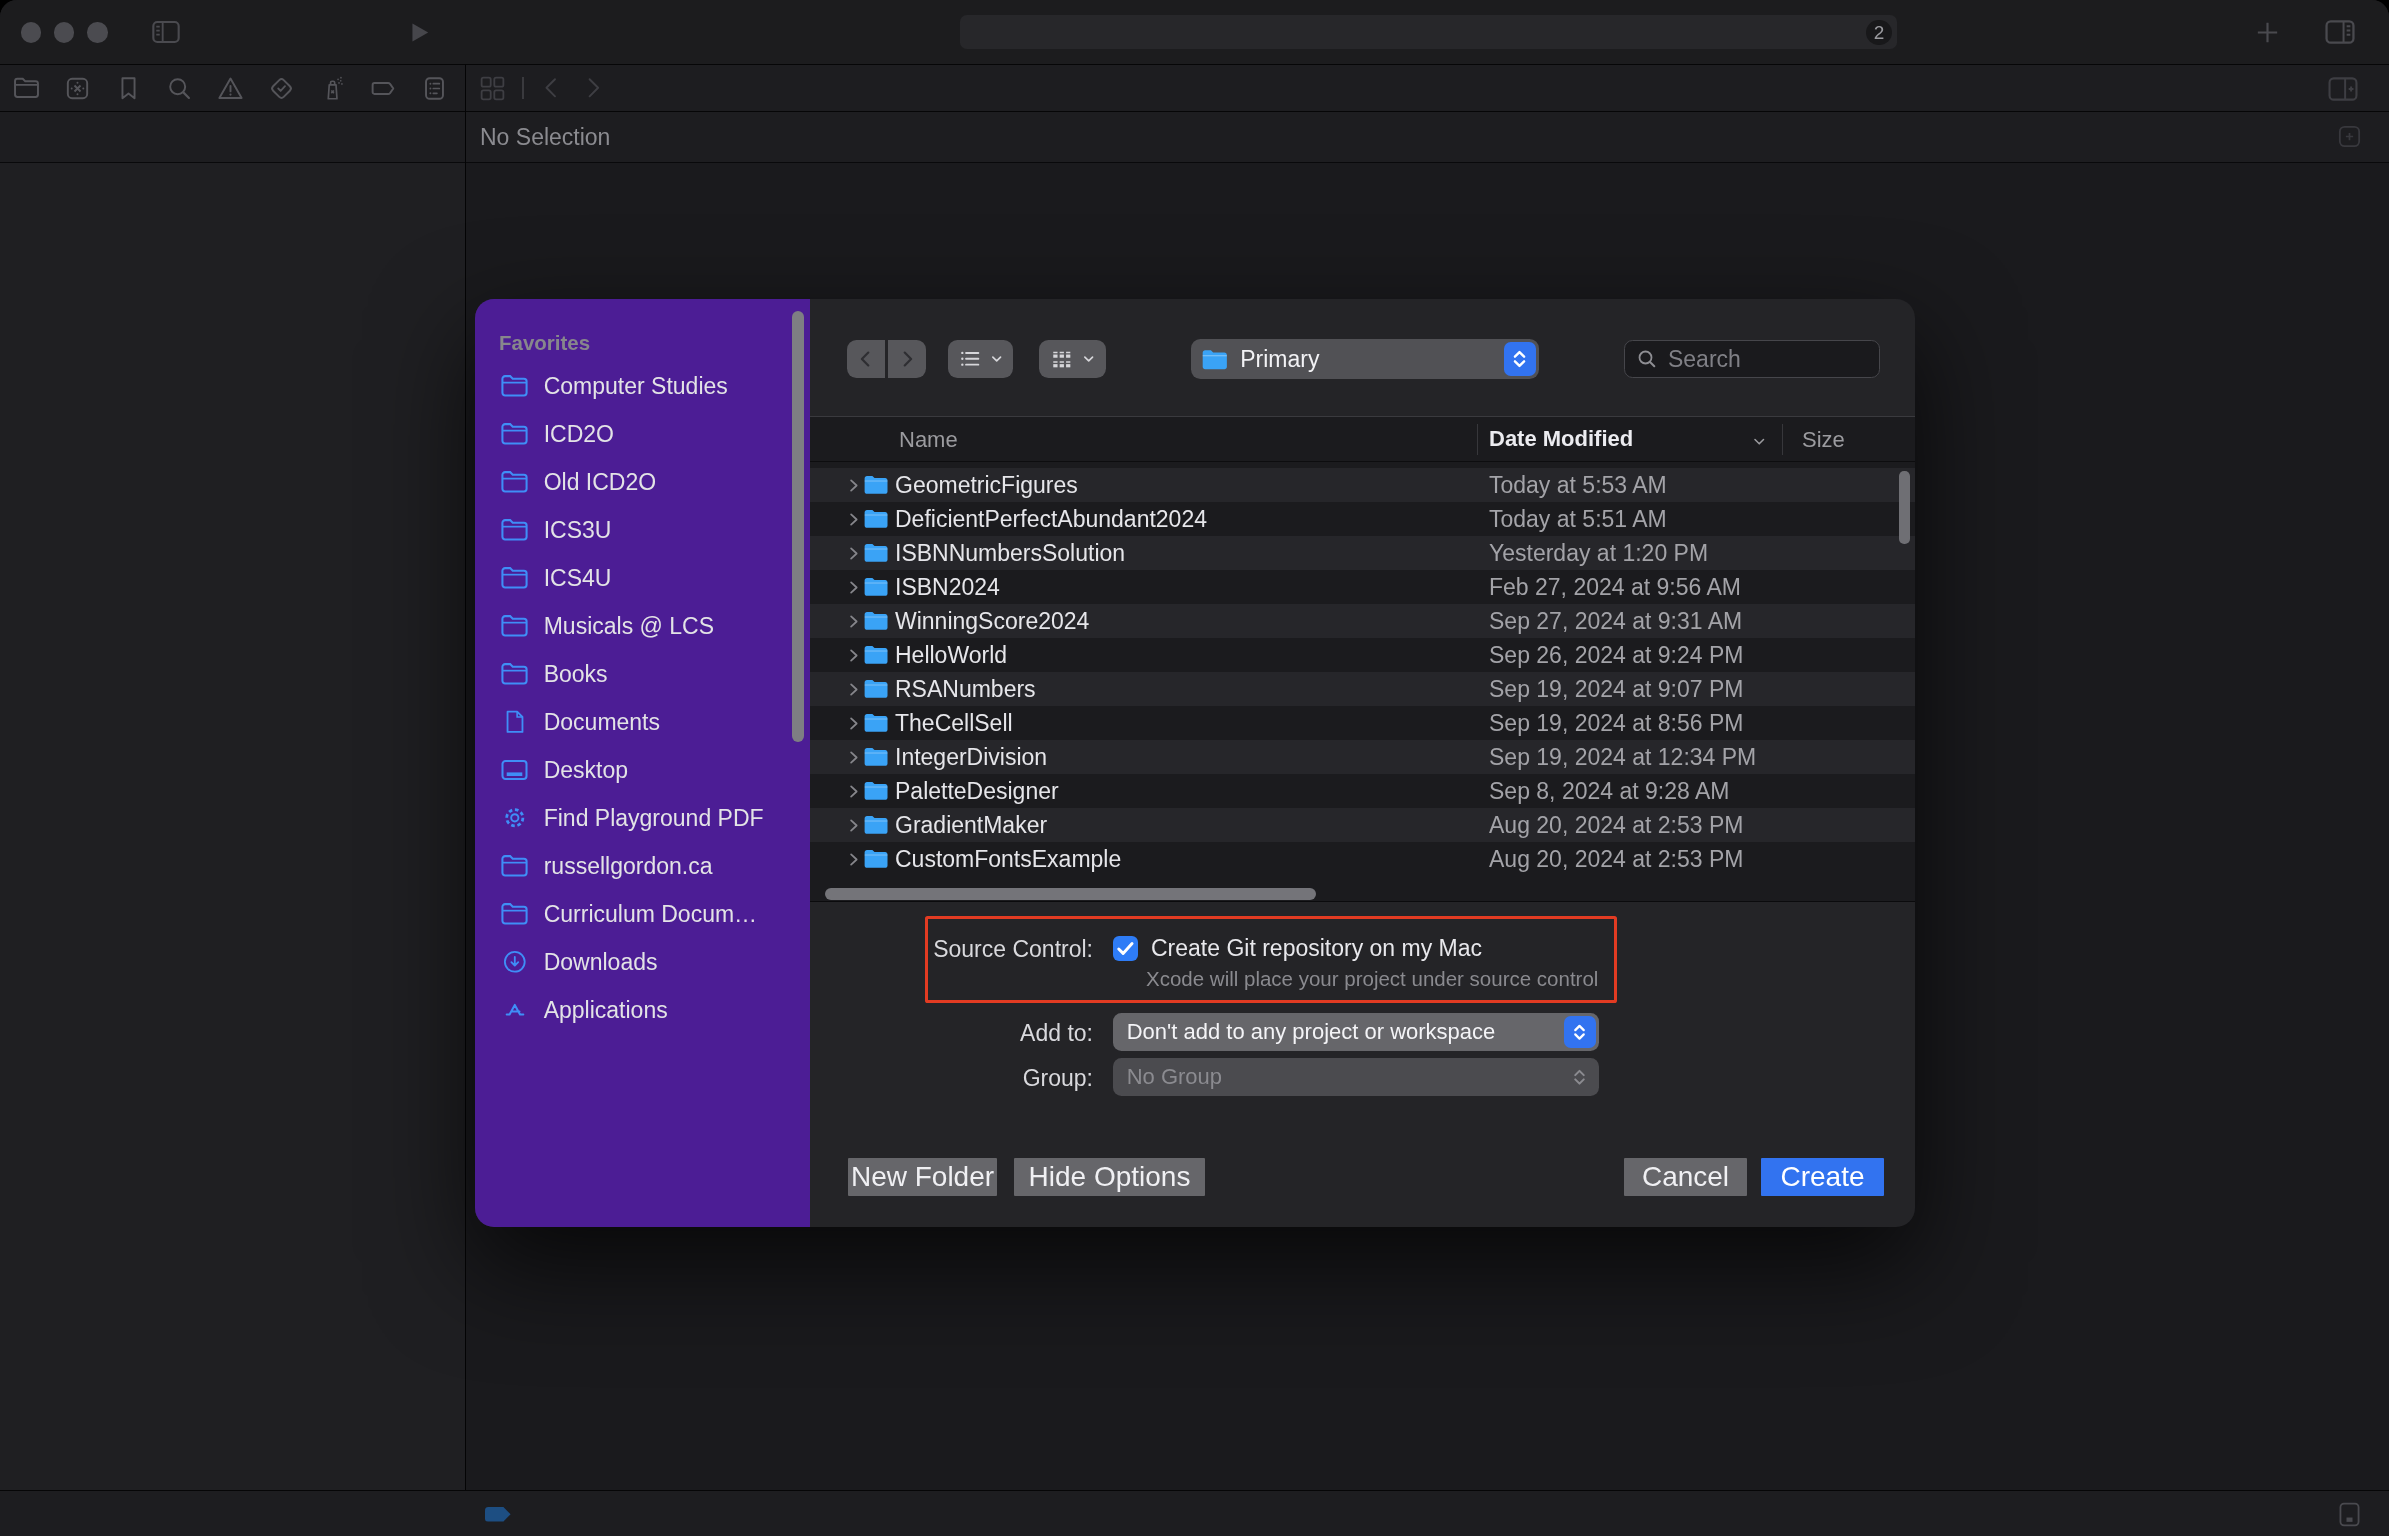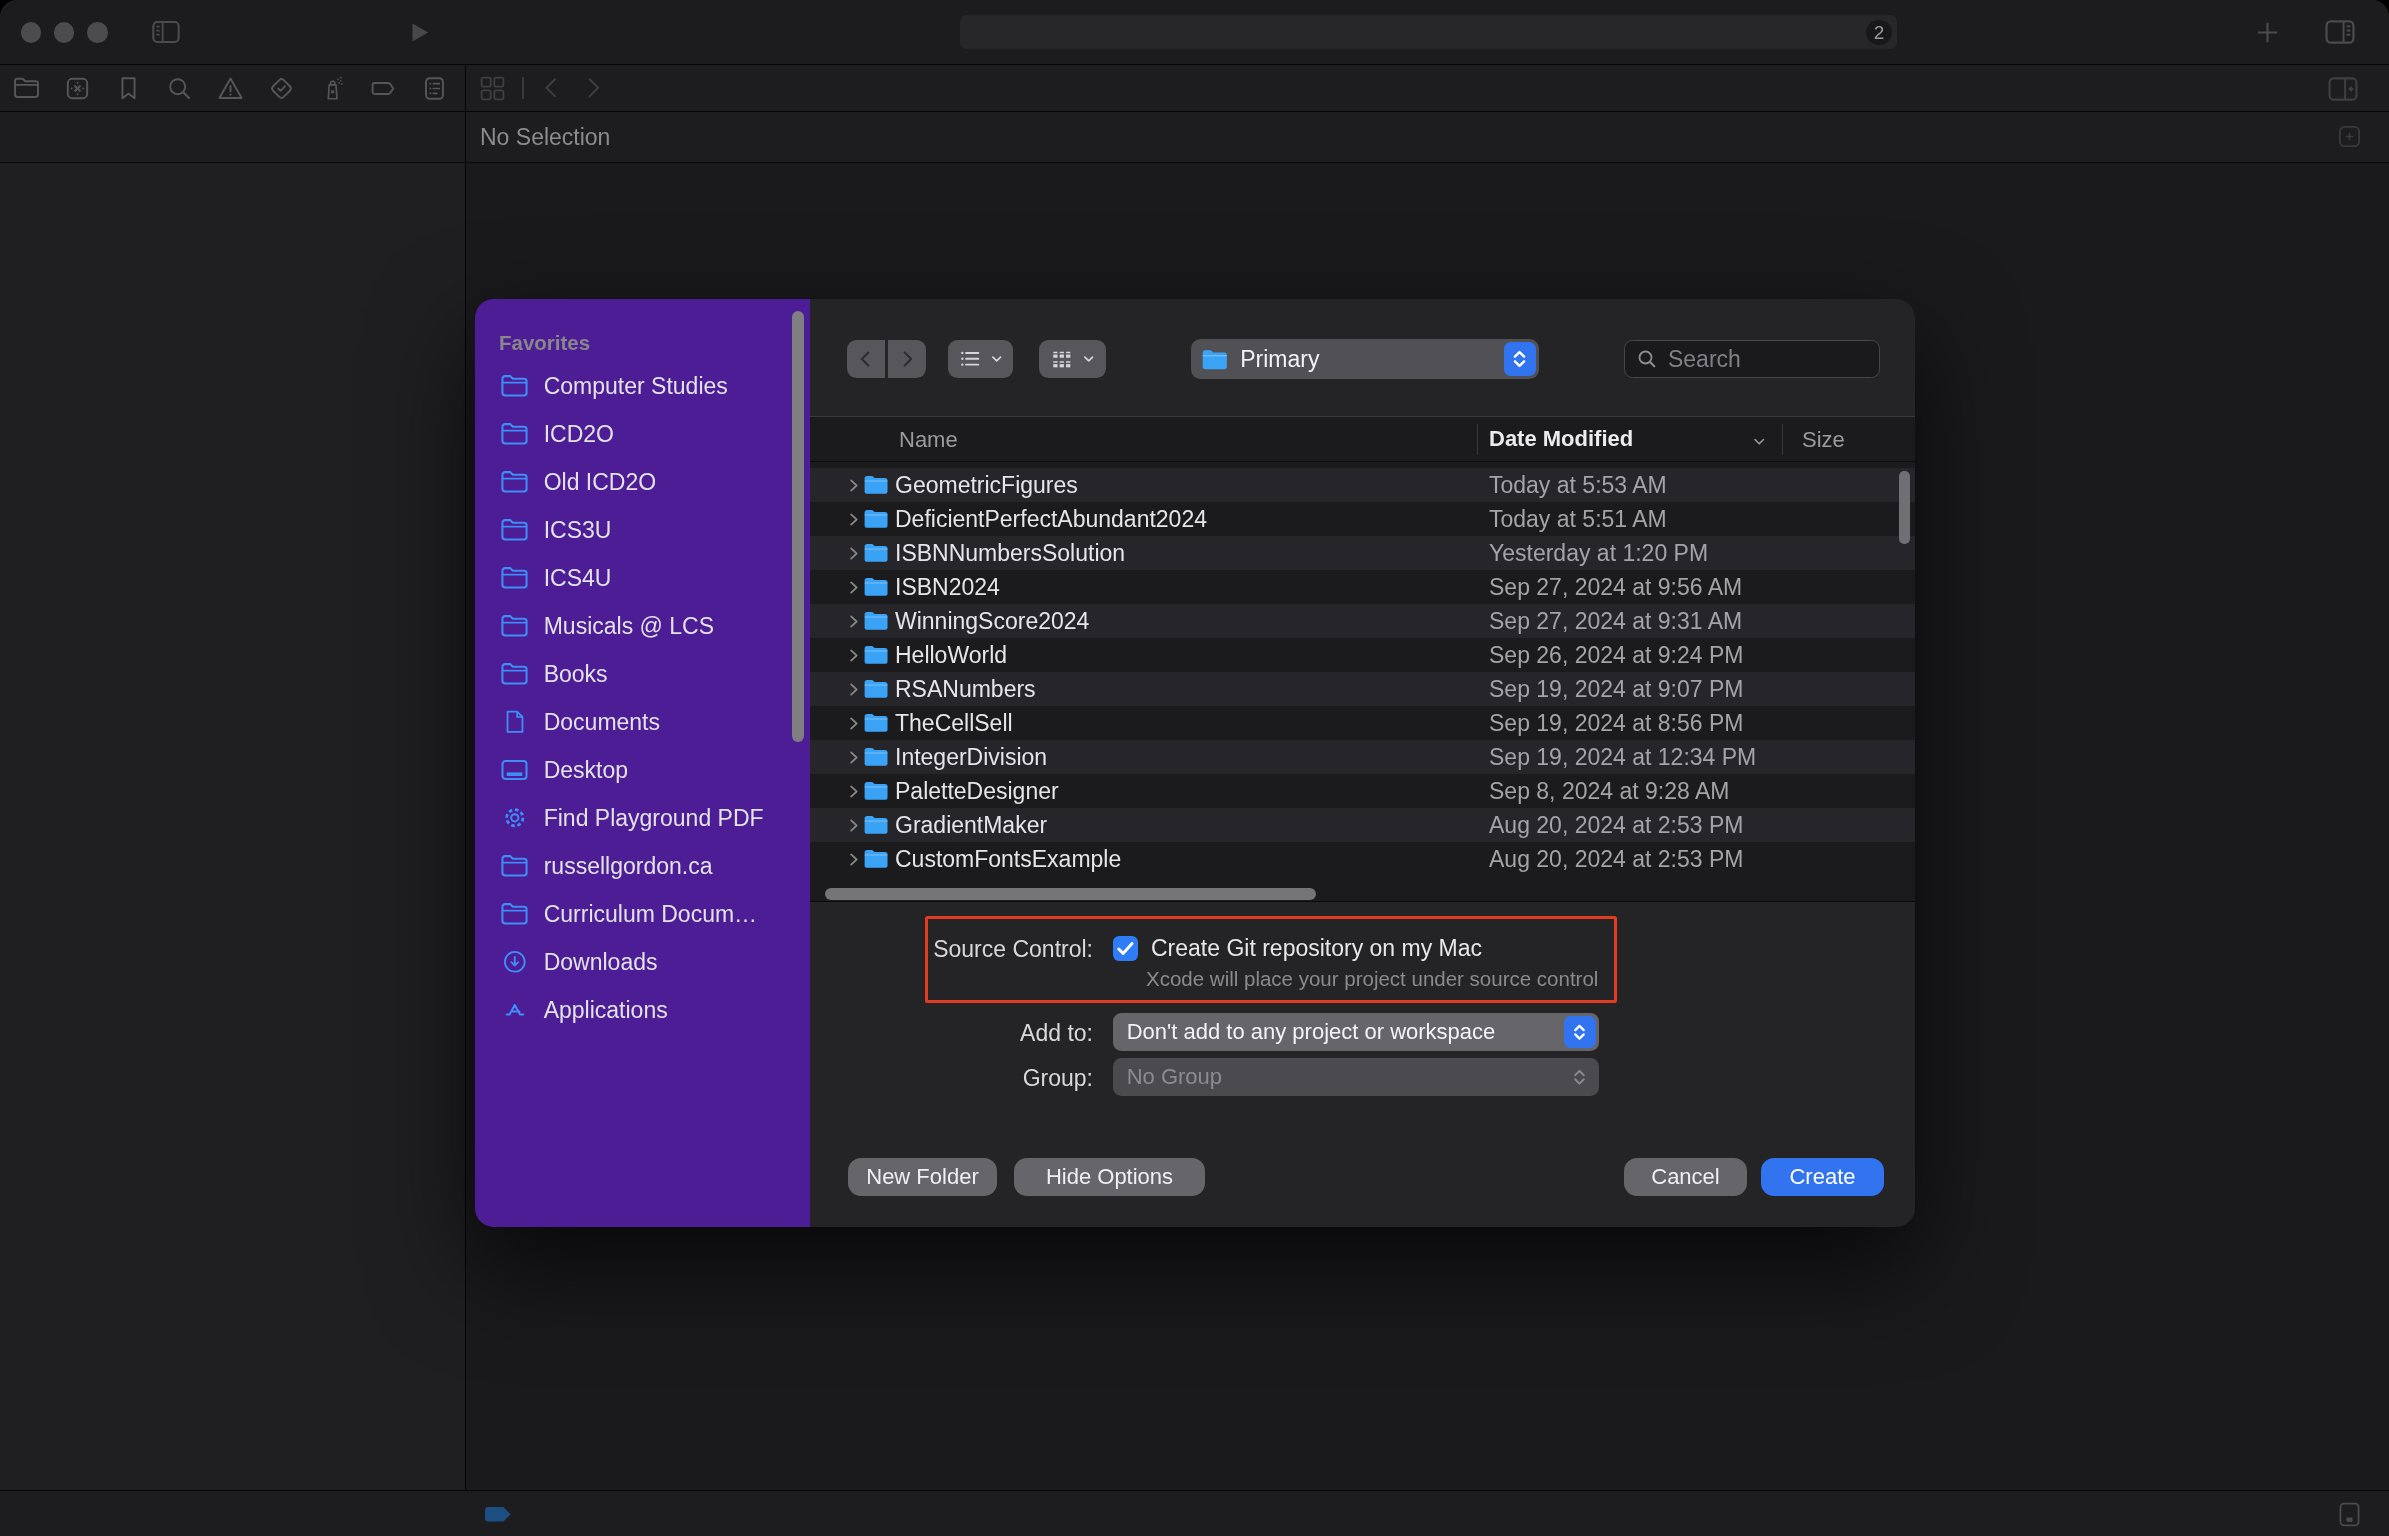--- a/index.html
+++ b/index.html
@@ -61,21 +61,21 @@
 
   .optlabel{width:283px;text-align:right;font-size:23px;color:#d9d9dd;}
   .redrect{left:450px;top:617px;width:692px;height:87px;border:3.4px solid #e23b22;border-radius:2.6px;box-sizing:border-box;}
   .checkbox{left:638px;top:637px;width:25px;height:25px;background:#2e7cf6;border-radius:6px;}
   .cklabel{left:676px;top:637px;font-size:23px;line-height:25.6px;color:#e8e8ec;}
   .subt{left:671px;top:668px;font-size:20.5px;color:#8a8a8f;}
   .popup{background:#66666a;border-radius:8.5px;display:flex;align-items:center;}
   .popup .vtxt{margin-left:13.7px;font-size:22px;color:#f4f4f7;white-space:nowrap;}
   .popup.disabled{background:#4b4b4f;}
   .popup.disabled .vtxt{color:#8b8b90;}
-  .sbtn{height:38px;border-radius:13px;background:#66666a;color:#f0f0f3;font-size:22px;display:flex;align-items:center;justify-content:center;}
+  .sbtn{height:38px;border-radius:1px;background:#66666a;color:#f0f0f3;font-size:28px;display:flex;align-items:center;justify-content:center;}
   .sbtn.blue{background:#3273f0;color:#fff;}
 
   .bp-tag{left:485px;top:1506px;width:25.6px;height:14.5px;background:#1d4e82;border-radius:3.4px;clip-path:polygon(0 0,72% 0,100% 50%,72% 100%,0 100%);}
   .sep{width:1.7px;height:22px;background:#3a3a3e;}
 </style>
 </head>
 <body>
 
 <div id="window">
 
@@ -432,21 +432,21 @@
           </div>
         <div class="frow">
             <svg class="disc" width="19" height="19" viewBox="0 0 24 24">
               <path d="M9 5.5l7 6.5-7 6.5" fill="none" stroke="#86868b" stroke-width="2.2" stroke-linecap="round" stroke-linejoin="round"></path>
             </svg>
             <svg class="ffold" width="25.6" height="21.3" viewBox="0 0 24 20">
               <path d="M1.5 4c0-1.2 1-2.2 2.2-2.2h5.1l2 2h10c1.2 0 2.2 1 2.2 2.2v10.4c0 1.2-1 2.2-2.2 2.2H3.7c-1.2 0-2.2-1-2.2-2.2z" fill="#3aa3f6"></path>
               <path d="M1.5 6.6h21.5" stroke="rgba(255,255,255,.35)" stroke-width=".9"></path>
             </svg>
             <span class="fname">ISBN2024</span>
-            <span class="fdate">Sep 27, 2024 at 9:56 AM</span>
+            <span class="fdate">Feb 27, 2024 at 9:56 AM</span>
           </div>
         <div class="frow">
             <svg class="disc" width="19" height="19" viewBox="0 0 24 24">
               <path d="M9 5.5l7 6.5-7 6.5" fill="none" stroke="#86868b" stroke-width="2.2" stroke-linecap="round" stroke-linejoin="round"></path>
             </svg>
             <svg class="ffold" width="25.6" height="21.3" viewBox="0 0 24 20">
               <path d="M1.5 4c0-1.2 1-2.2 2.2-2.2h5.1l2 2h10c1.2 0 2.2 1 2.2 2.2v10.4c0 1.2-1 2.2-2.2 2.2H3.7c-1.2 0-2.2-1-2.2-2.2z" fill="#3aa3f6"></path>
               <path d="M1.5 6.6h21.5" stroke="rgba(255,255,255,.35)" stroke-width=".9"></path>
             </svg>
             <span class="fname">WinningScore2024</span>

